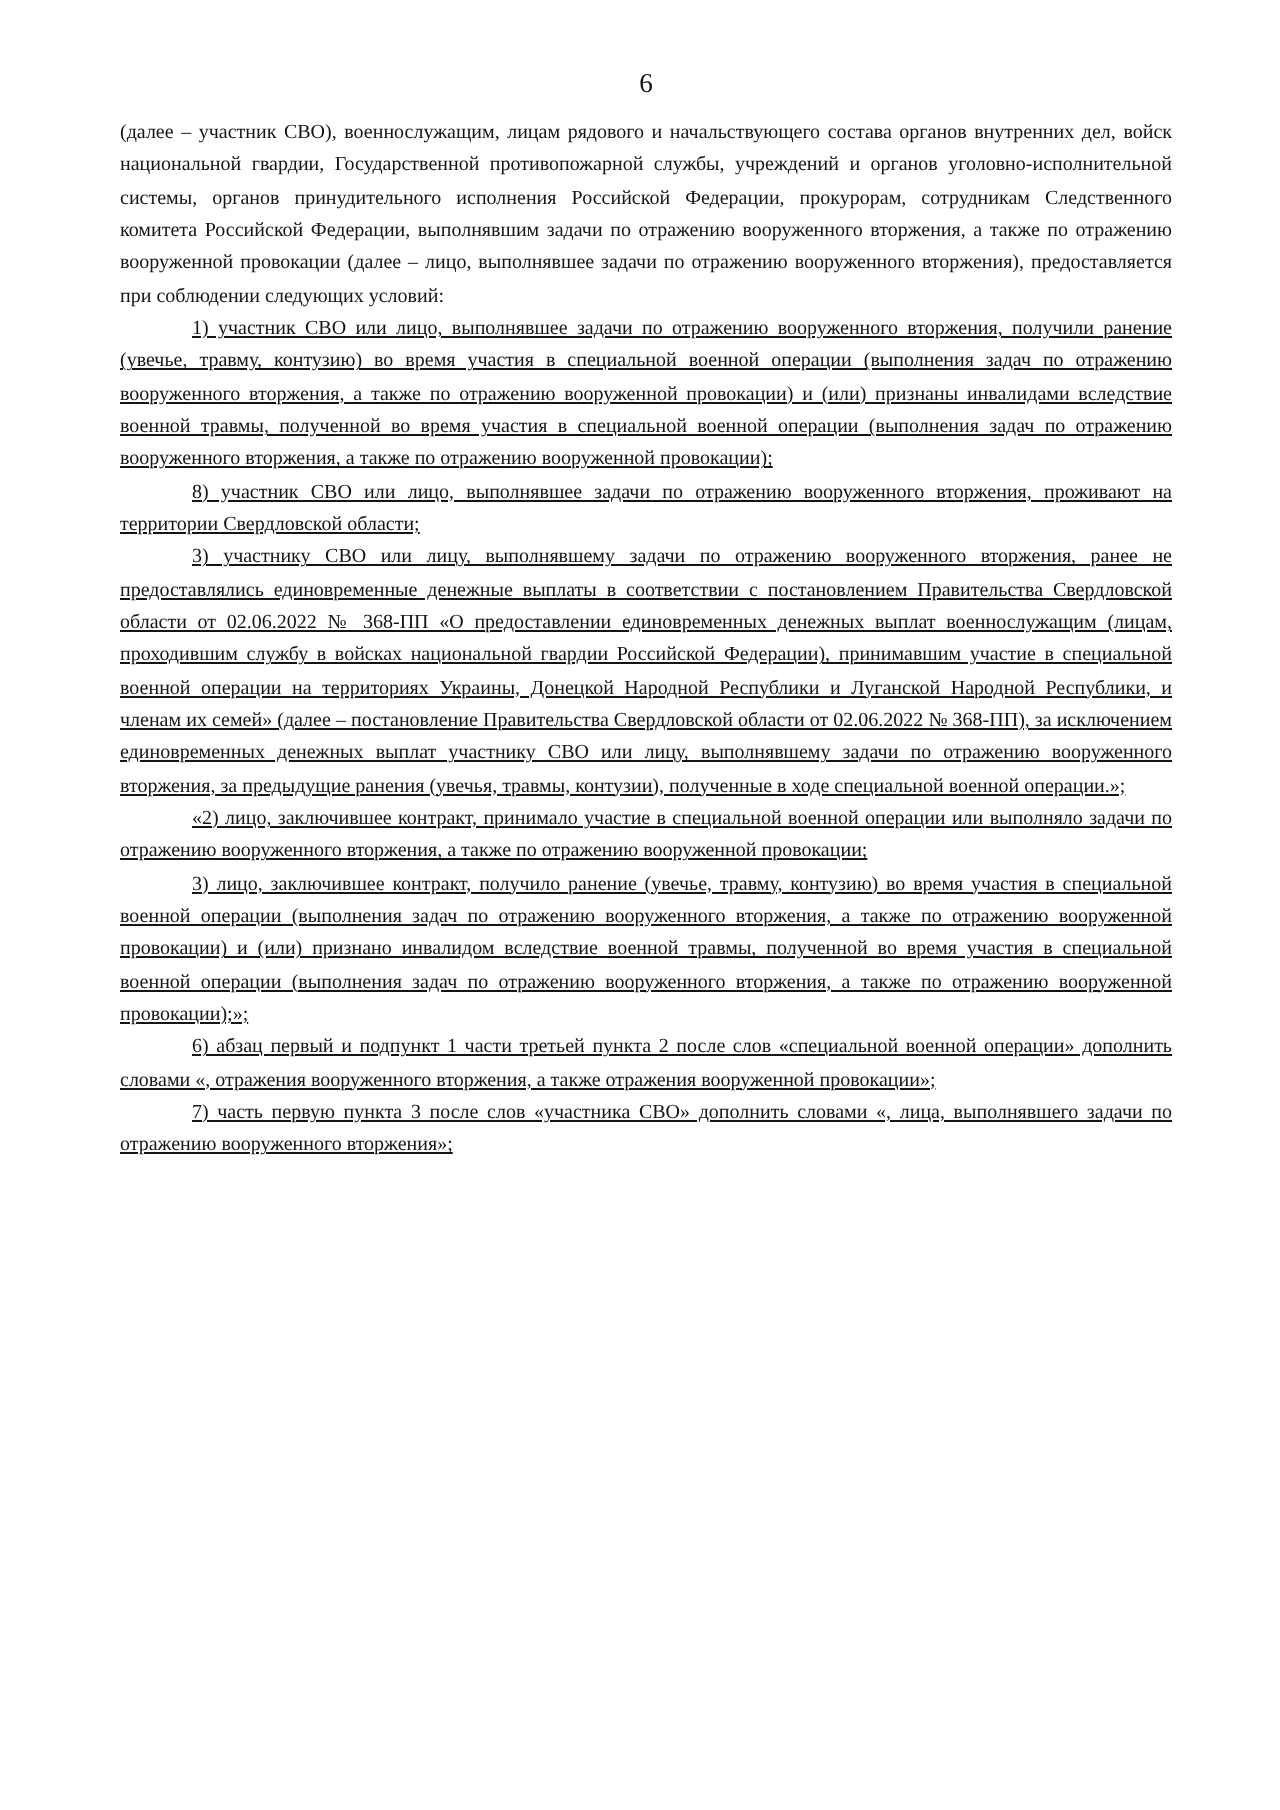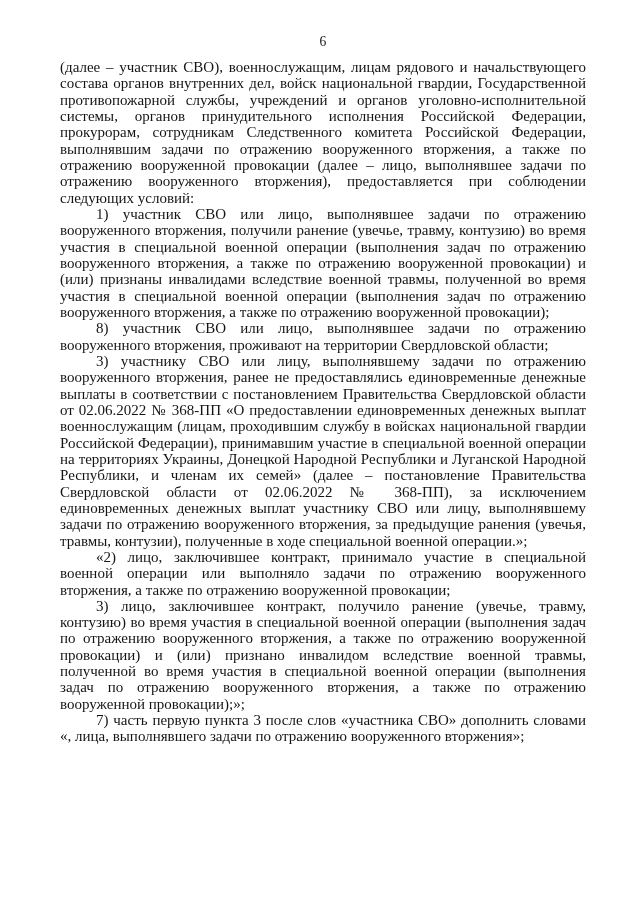--- a/index.html
+++ b/index.html
@@ -23,34 +23,36 @@
   }
   .page-number {
     padding-top: 34px;
     margin-bottom: 9px;
     text-align: center;
     font-size: 13.6px;
     line-height: 16px;
   }
   p.para {
     margin: 0;
-    font-size: 15px;
+    font-size: 10px;
     line-height: 16.33px;
     text-align: justify;
     hyphens: none;
   }
   p.indent {
     text-indent: 36px;
+    text-decoration: underline;
   }
 </style>
 </head>
 <body>
 
 <div class="page">
   <div class="page-number">6</div>
   <p class="para">(далее – участник СВО), военнослужащим, лицам рядового и начальствующего состава органов внутренних дел, войск национальной гвардии, Государственной противопожарной службы, учреждений и органов уголовно-исполнительной системы, органов принудительного исполнения Российской Федерации, прокурорам, сотрудникам Следственного комитета Российской Федерации, выполнявшим задачи по отражению вооруженного вторжения, а также по отражению вооруженной провокации (далее – лицо, выполнявшее задачи по отражению вооруженного вторжения), предоставляется при соблюдении следующих условий:</p>
   <p class="para indent">1) участник СВО или лицо, выполнявшее задачи по отражению вооруженного вторжения, получили ранение (увечье, травму, контузию) во время участия в специальной военной операции (выполнения задач по отражению вооруженного вторжения, а также по отражению вооруженной провокации) и (или) признаны инвалидами вследствие военной травмы, полученной во время участия в специальной военной операции (выполнения задач по отражению вооруженного вторжения, а также по отражению вооруженной провокации);</p>
   <p class="para indent">8) участник СВО или лицо, выполнявшее задачи по отражению вооруженного вторжения, проживают на территории Свердловской области;</p>
   <p class="para indent">3) участнику СВО или лицу, выполнявшему задачи по отражению вооруженного вторжения, ранее не предоставлялись единовременные денежные выплаты в соответствии с постановлением Правительства Свердловской области от 02.06.2022 № 368-ПП «О предоставлении единовременных денежных выплат военнослужащим (лицам, проходившим службу в войсках национальной гвардии Российской Федерации), принимавшим участие в специальной военной операции на территориях Украины, Донецкой Народной Республики и Луганской Народной Республики, и членам их семей» (далее – постановление Правительства Свердловской области от 02.06.2022 № 368-ПП), за исключением единовременных денежных выплат участнику СВО или лицу, выполнявшему задачи по отражению вооруженного вторжения, за предыдущие ранения (увечья, травмы, контузии), полученные в ходе специальной военной операции.»;</p>
   <p class="para indent">«2) лицо, заключившее контракт, принимало участие в специальной военной операции или выполняло задачи по отражению вооруженного вторжения, а также по отражению вооруженной провокации;</p>
   <p class="para indent">3) лицо, заключившее контракт, получило ранение (увечье, травму, контузию) во время участия в специальной военной операции (выполнения задач по отражению вооруженного вторжения, а также по отражению вооруженной провокации) и (или) признано инвалидом вследствие военной травмы, полученной во время участия в специальной военной операции (выполнения задач по отражению вооруженного вторжения, а также по отражению вооруженной провокации);»;</p>
+  <p class="para indent">6) абзац первый и подпункт 1 части третьей пункта 2 после слов «специальной военной операции» дополнить словами «, отражения вооруженного вторжения, а также отражения вооруженной провокации»;</p>
   <p class="para indent">7) часть первую пункта 3 после слов «участника СВО» дополнить словами «, лица, выполнявшего задачи по отражению вооруженного вторжения»;</p>
 </div>
 
 </body></html>

